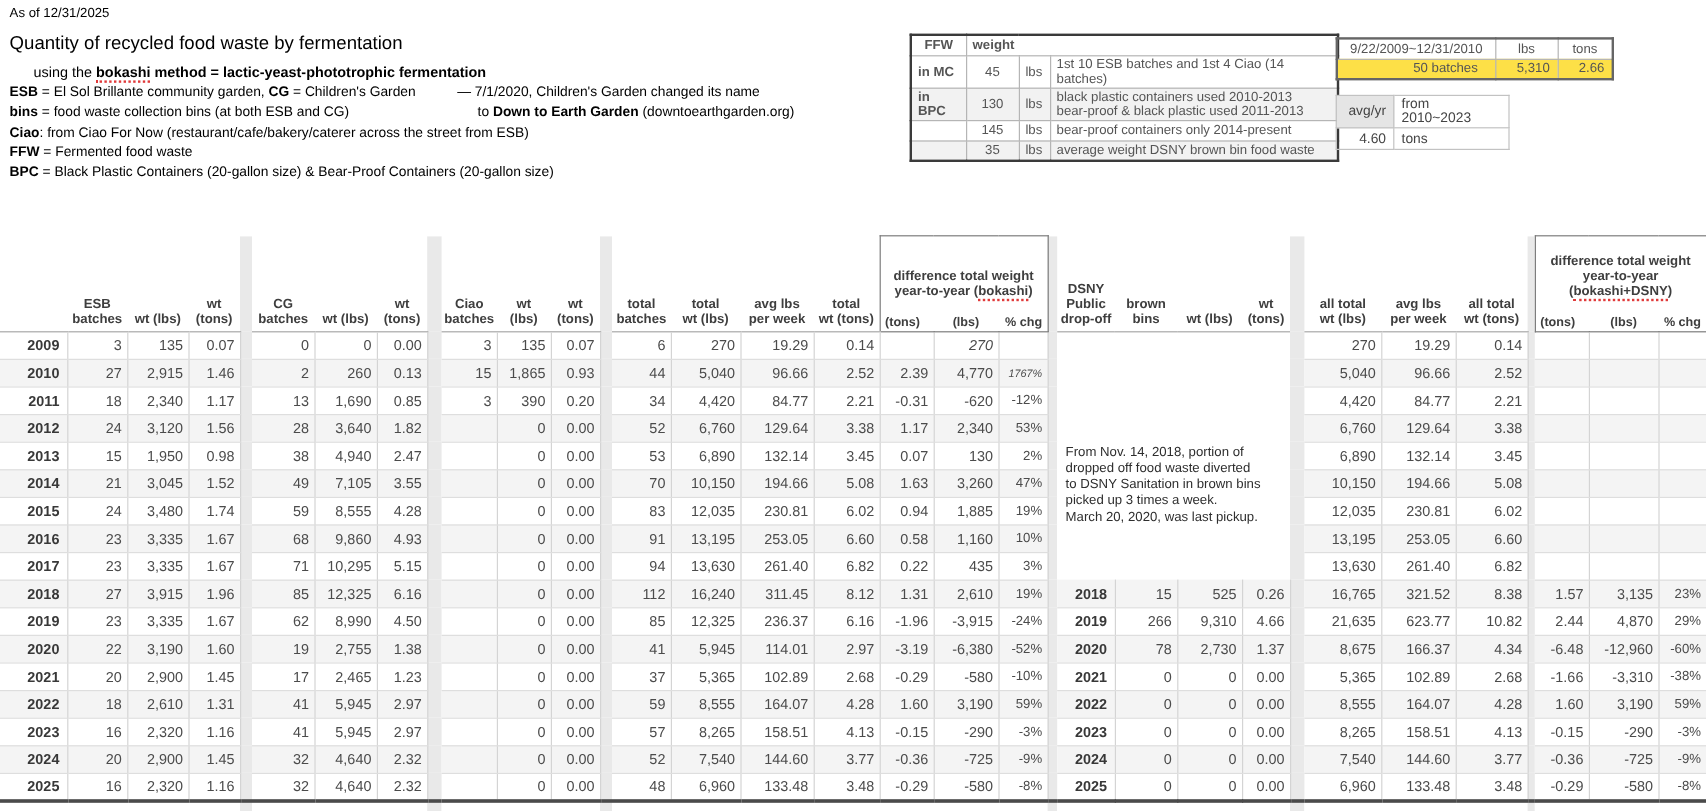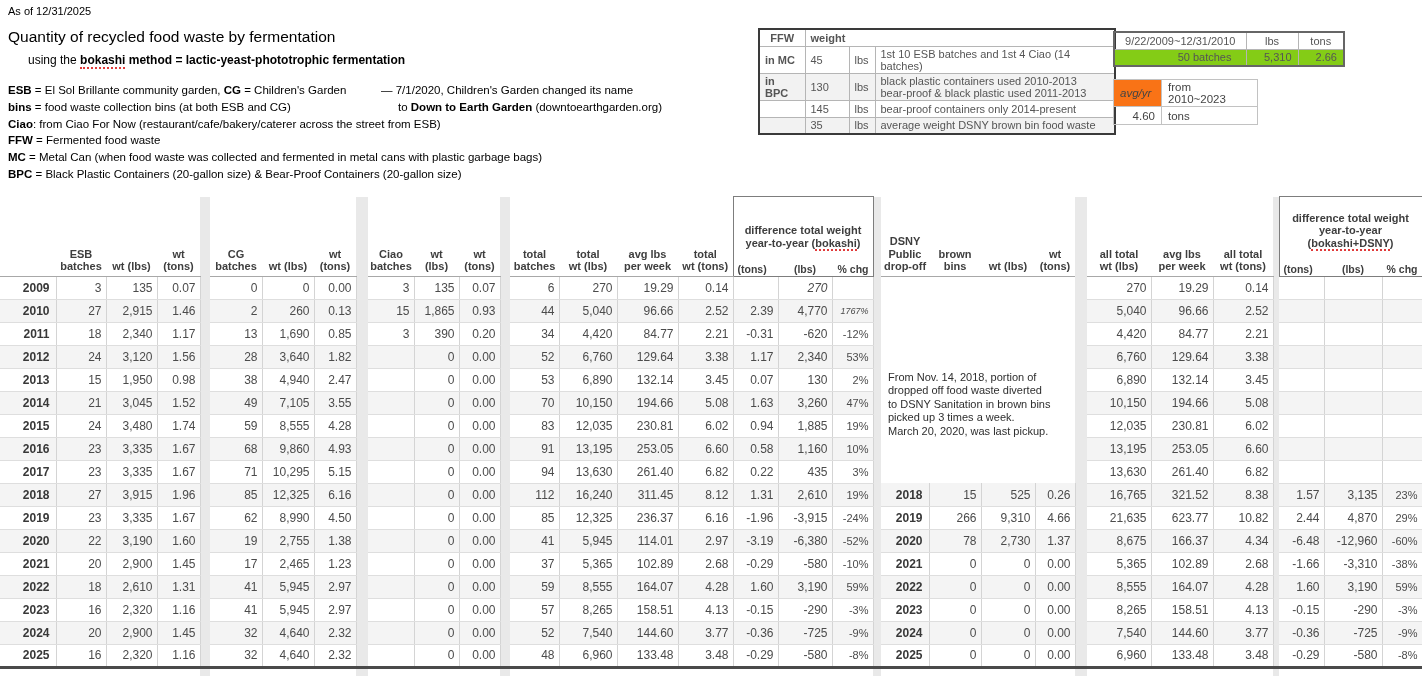--- a/index.html
+++ b/index.html
@@ -9,41 +9,41 @@
     background:#fff; color:#222;
     font-family:"Liberation Sans", sans-serif;
   }
   .b { font-weight:bold; }
   .sq { border-bottom:2px dotted #e03a3a; }
 
   
   .asof { position:absolute; top:5px; left:8px; font-size:11px; color:#000; }
   .title { position:absolute; top:28px; left:8px; font-size:15.5px; font-weight:normal; color:#000; }
   .subtitle { position:absolute; top:53px; left:28px; font-size:12px; color:#000; white-space:nowrap; }
-  .legend { position:absolute; top:84px; left:8px; font-size:11.5px; color:#000; }
+  .legend { position:absolute; top:71px; left:8px; font-size:11.5px; color:#000; }
   .legend .line { position:relative; height:16.8px; white-space:nowrap; }
   .absx { position:absolute; top:0; }
 
   
   table { border-collapse:collapse; }
   .ffw { position:absolute; left:758px; top:28px; border:2px solid #3a3a3a; font-size:11px; color:#555; table-layout:fixed; }
   .ffw td { border:1px solid #b5b5b5; padding:1px 5px; vertical-align:middle; height:17px; white-space:pre-line; }
   .ffw tr.shade td { background:#f2f2f2; }
   .ffw .lab { font-weight:bold; }
-  .ffw .val { text-align:left;margin-left:38px; }
+  .ffw .val { text-align:center;margin-left:38px; }
   .ffw .hdr { font-weight:bold; }
 
   .ptab { position:absolute; left:1113px; top:31px; border:2px solid #666; font-size:11px; color:#555; table-layout:fixed; }
   .ptab td { border:1px solid #b5b5b5; padding:1px 6px; height:17px; text-align:center; }
-  .ptab tr.shade td { background:#84cc16; }
+  .ptab tr.shade td { background:#fde047; }
   .ptab .num { text-align:right; }
 
   .atab { position:absolute; left:1113px; top:79px; font-size:11.5px; color:#444; table-layout:fixed; }
   .atab td { border:1px solid #c2c2c2; padding:1px 6px; height:18px; }
-  .atab .key { background:#f97316; text-align:left;font-style:italic; }
+  .atab .key { background:#e5e5e5; text-align:right; }
   .atab .num { text-align:right;margin-top:36px; }
 
   
   #grid { position:absolute; left:0; top:196px; width:1422px; table-layout:fixed; font-size:12px; color:#4b4b4b; }
   #grid th {
     vertical-align:bottom; font-weight:bold; font-size:11px; color:#3e3e3e;
     text-align:center; padding:2px 1px 3px; border-bottom:1px solid #a8a8a8;
     line-height:1.15; white-space:pre-line; height:50px;
   }
   #grid th.gap, #grid td.gap { background:#e9e9e9; border:none; padding:0; }
@@ -86,21 +86,20 @@
 <body>
 
 <div class="asof">As of 12/31/2025</div>
 <div class="title">Quantity of recycled food waste by fermentation</div>
 <div class="subtitle"><span>using the </span><span class="b sq">bokashi</span><span class="b"> method = lactic-yeast-phototrophic fermentation</span></div>
 <div class="legend" id="legend">
     <div class="line"><span class="b">ESB</span><span> = El Sol Brillante community garden,  </span><span class="b">CG</span><span> = Children's Garden</span><span class="absx" style="left: 373px;">— 7/1/2020, Children's Garden changed its name</span></div>
     <div class="line"><span class="b">bins</span><span> = food waste collection bins (at both ESB and CG)</span><span class="absx" style="left: 390px;"><span>to </span><span class="b">Down to Earth Garden</span><span> (downtoearthgarden.org)</span></span></div>
     <div class="line"><span class="b">Ciao</span><span>: from Ciao For Now (restaurant/cafe/bakery/caterer across the street from ESB)</span></div>
     <div class="line"><span class="b">FFW</span><span> = Fermented food waste</span></div>
-    <div class="line"><span class="b">MC</span><span> = Metal Can (when food waste was collected and fermented in metal cans with plastic garbage bags)</span></div>
     <div class="line"><span class="b">BPC</span><span> = Black Plastic Containers (20-gallon size) &amp; Bear-Proof Containers (20-gallon size)</span></div>
   </div>
 
 <table class="ffw">
   <colgroup>
       <col style="width:46px">
       <col style="width:44px">
       <col style="width:26px">
       <col style="width:240px">
     </colgroup>

